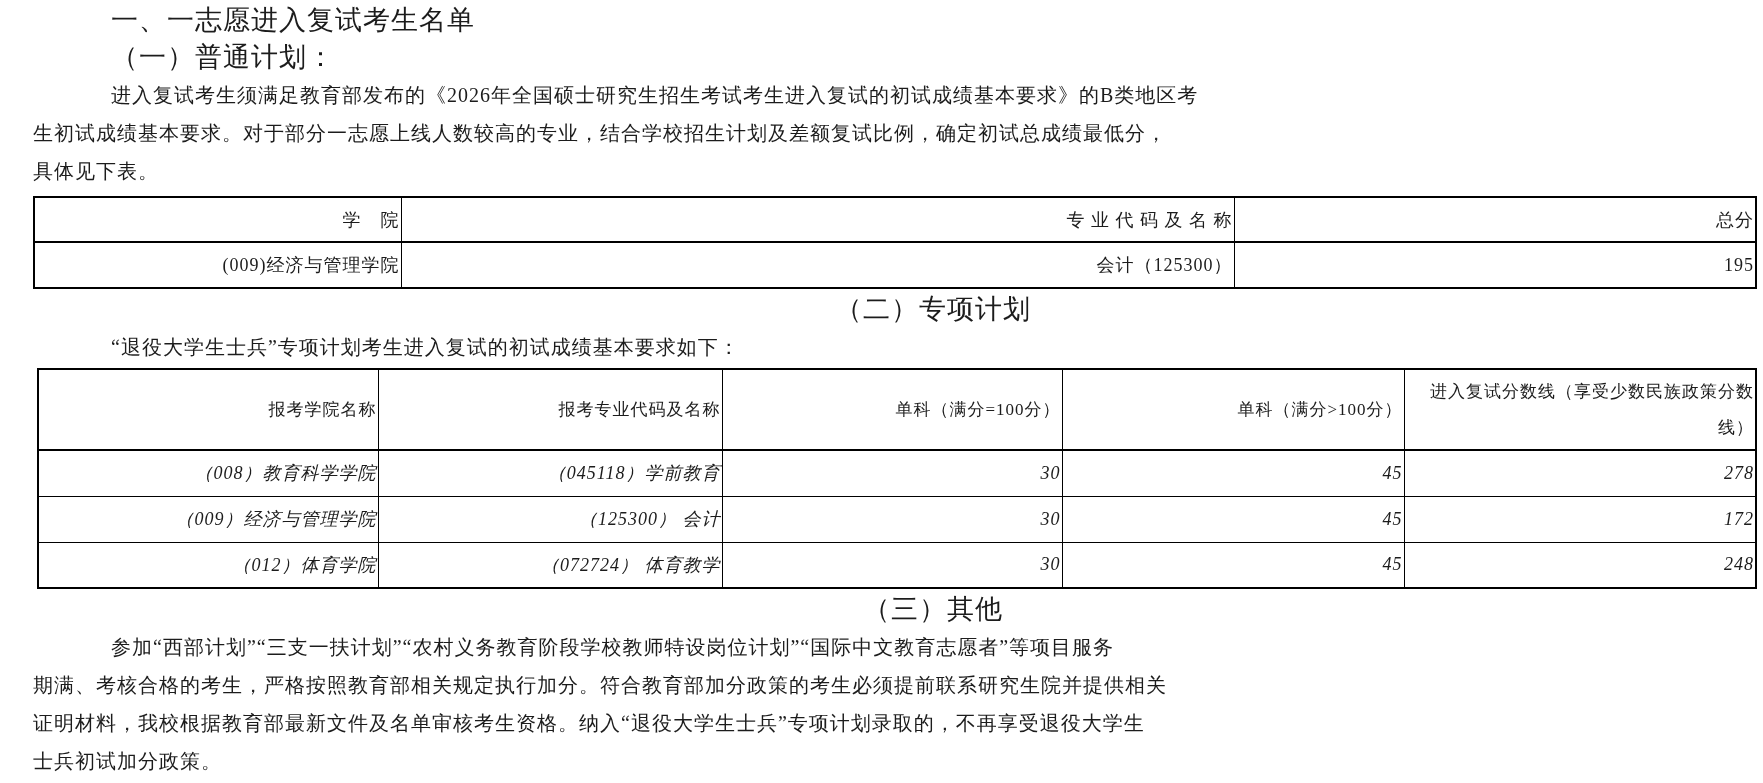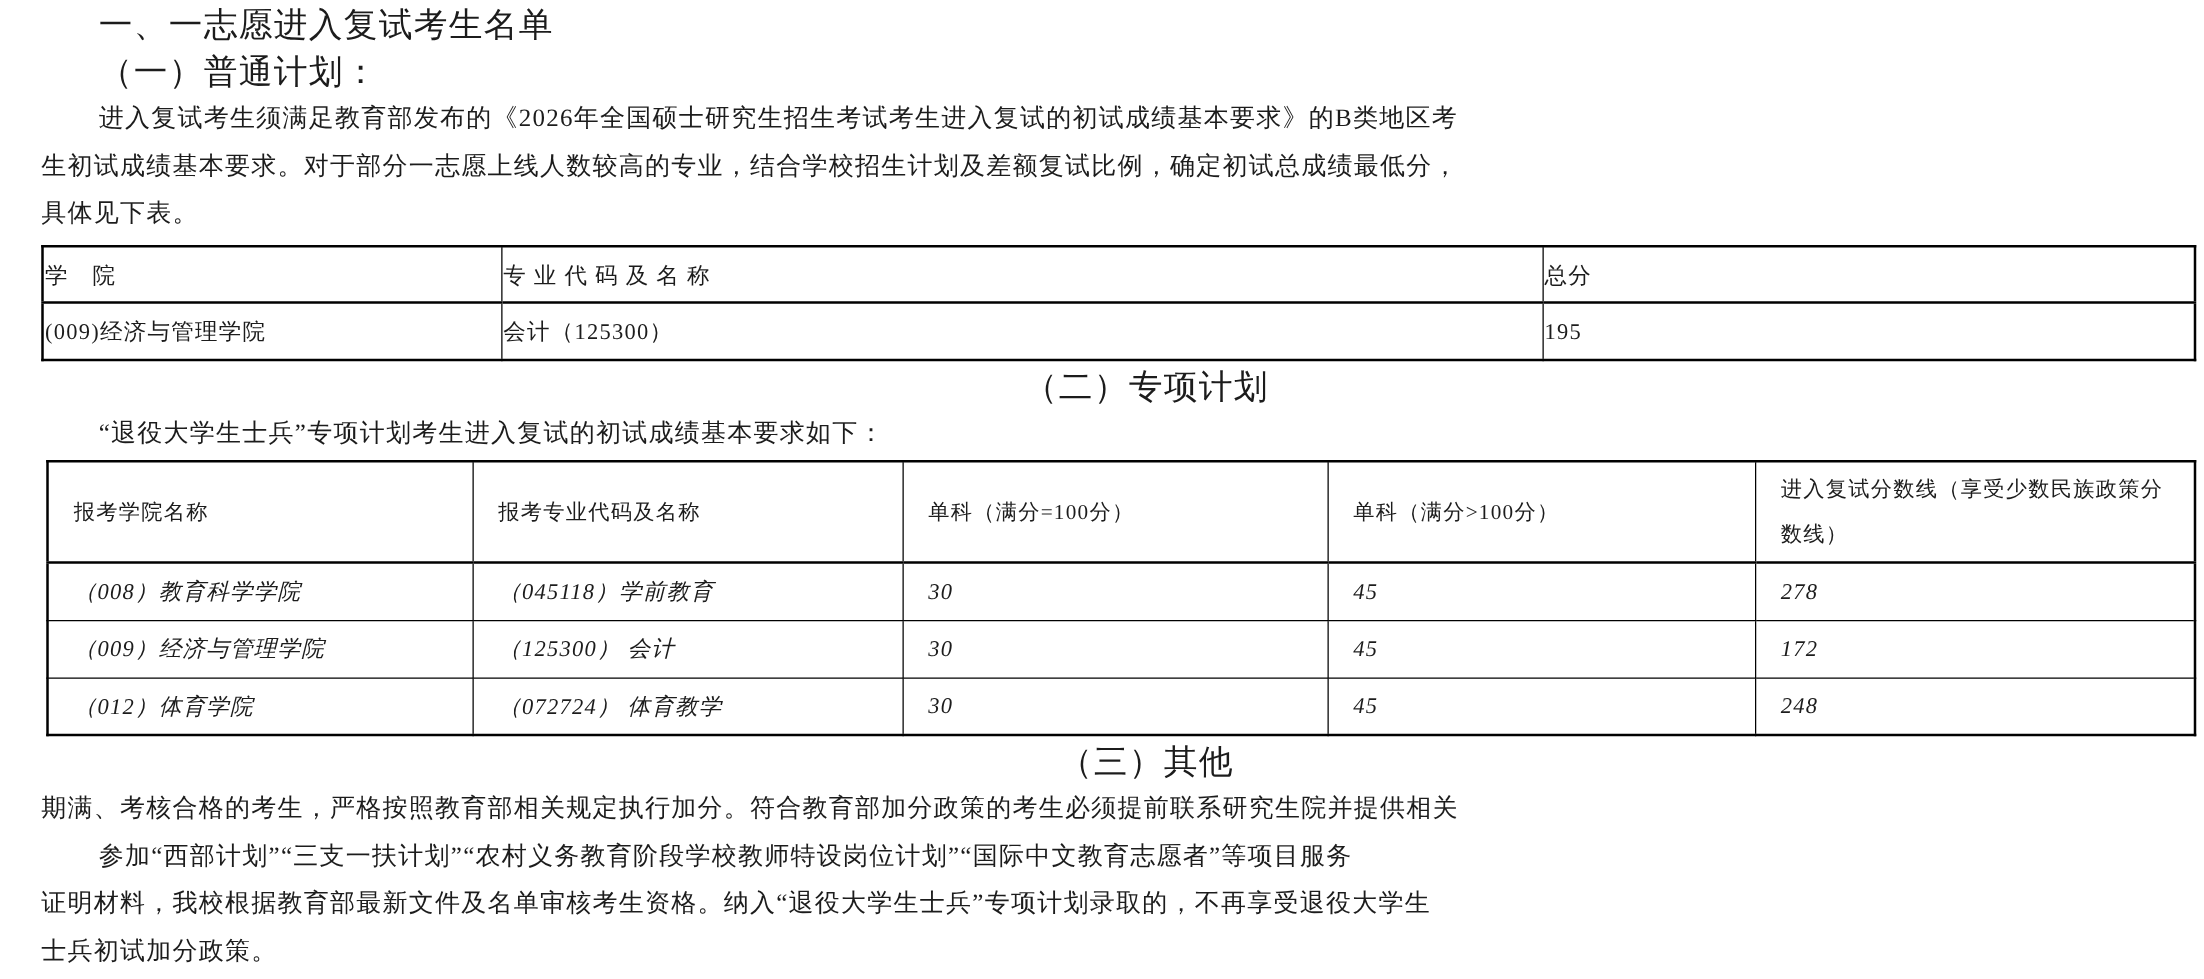--- a/index.html
+++ b/index.html
@@ -8,34 +8,34 @@
     width: 1763px; height: 783px;
     background: #ffffff;
     color: #1c1c1c;
     font-family: "Liberation Serif", "DejaVu Serif", serif;
     overflow: hidden;
   }
   .doc { padding: 2px 8px 0 33px; }
 
   .h     { font-size: 27px; line-height: 37px; letter-spacing: 1px; white-space: pre; }
   .pline { font-size: 20px; line-height: 38px; letter-spacing: 1px; white-space: pre; }
-  .indent { margin-left: 46px; }
+  .indent { margin-left: 78px; }
 
   table { border-collapse: collapse; table-layout: fixed; }
   td { overflow: hidden; }
 
   .t1 { width: 1722px; margin: 6px 0 0 0; border: 2px solid #000; }
-  .t1 td { border: 1px solid #000; text-align: left; vertical-align: middle;
+  .t1 td { border: 1px solid #000; text-align: right; vertical-align: middle;
            font-size: 18px; letter-spacing: 1px; }
   .t1 tr.hdr td { height: 45px; border-bottom-width: 2px; }
   .t1 tr.row td { height: 46px; }
 
   .t2 { width: 1718px; margin: 2px 0 0 4px; border: 2px solid #000; }
-  .t2 td { border: 1px solid #000; text-align: left; vertical-align: middle;
-           font-size: 17px; letter-spacing: 1px; padding: 0 20px; }
+  .t2 td { border: 1px solid #000; text-align: right; vertical-align: middle;
+           font-size: 17px; letter-spacing: 1px; padding: 0 1px; }
   .t2 tr.hdr td { height: 81px; line-height: 36px; border-bottom-width: 2px; }
   .t2 tr.row td { height: 46px; font-size: 18px; font-style: italic; }
 
   .h3gap { margin-top: 2px; text-align: center; }
   .partial { line-height: 30px; height: 20px; overflow: hidden; }
 </style>
 </head>
 <body>
 
 <div class="doc">
@@ -105,20 +105,20 @@
         <td>（072724） 体育教学</td>
         <td>30</td>
         <td>45</td>
         <td>248</td>
       </tr>
     </tbody>
   </table>
 
   <div class="h indent h3gap">（三）其他</div>
 
+  <div class="pline indent">参加“西部计划”“三支一扶计划”“农村义务教育阶段学校教师特设岗位计划”“国际中文教育志愿者”等项目服务</div>
   <div class="pline">期满、考核合格的考生，严格按照教育部相关规定执行加分。符合教育部加分政策的考生必须提前联系研究生院并提供相关</div>
-  <div class="pline indent">参加“西部计划”“三支一扶计划”“农村义务教育阶段学校教师特设岗位计划”“国际中文教育志愿者”等项目服务</div>
   <div class="pline">证明材料，我校根据教育部最新文件及名单审核考生资格。纳入“退役大学生士兵”专项计划录取的，不再享受退役大学生</div>
   <div class="pline">士兵初试加分政策。</div>
 
   <div class="pline indent partial">二、复试考核内容及方式</div>
 
 </div>
 
 </body></html>

